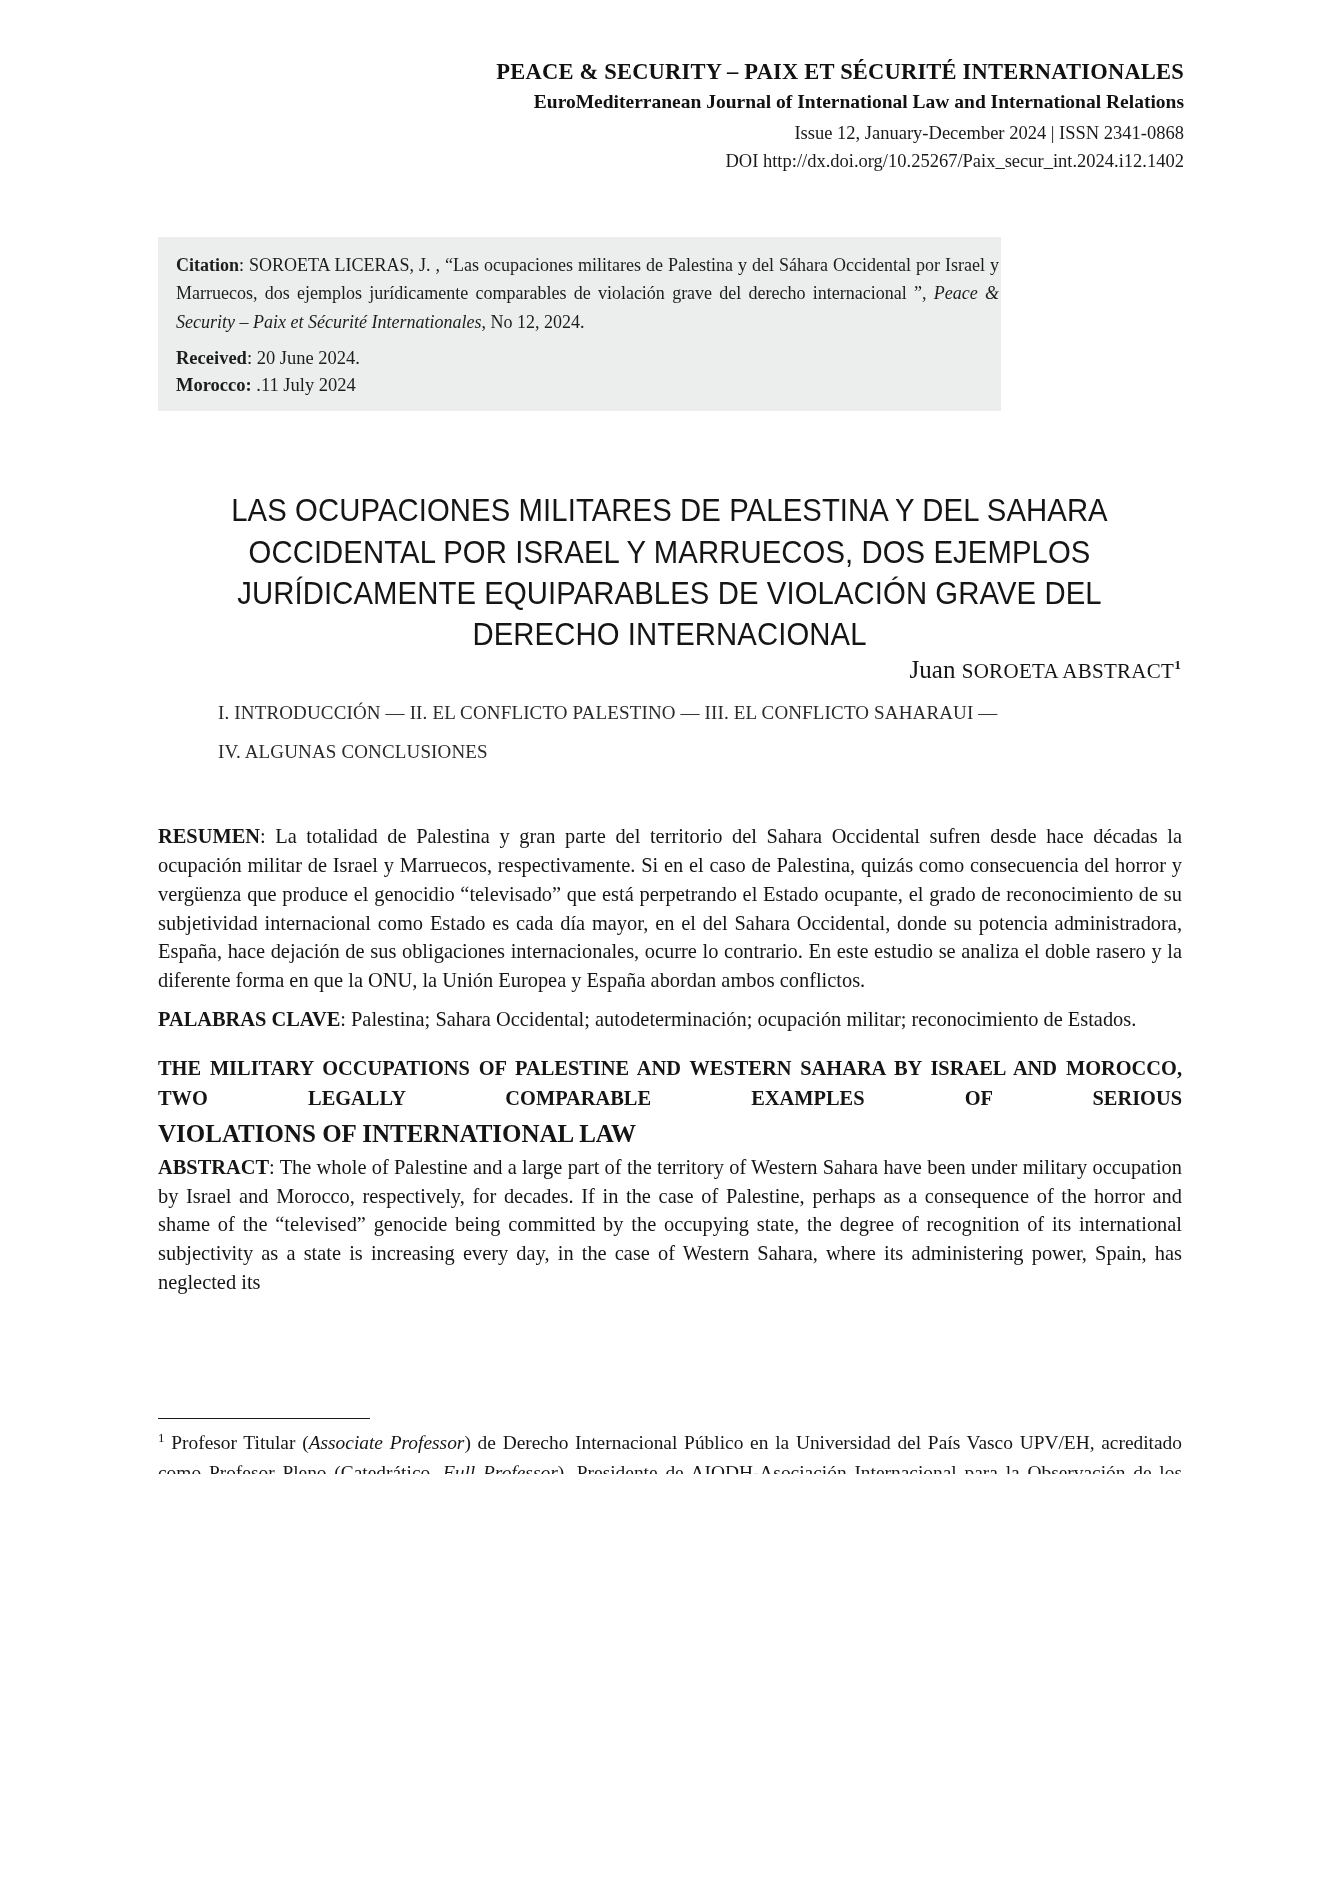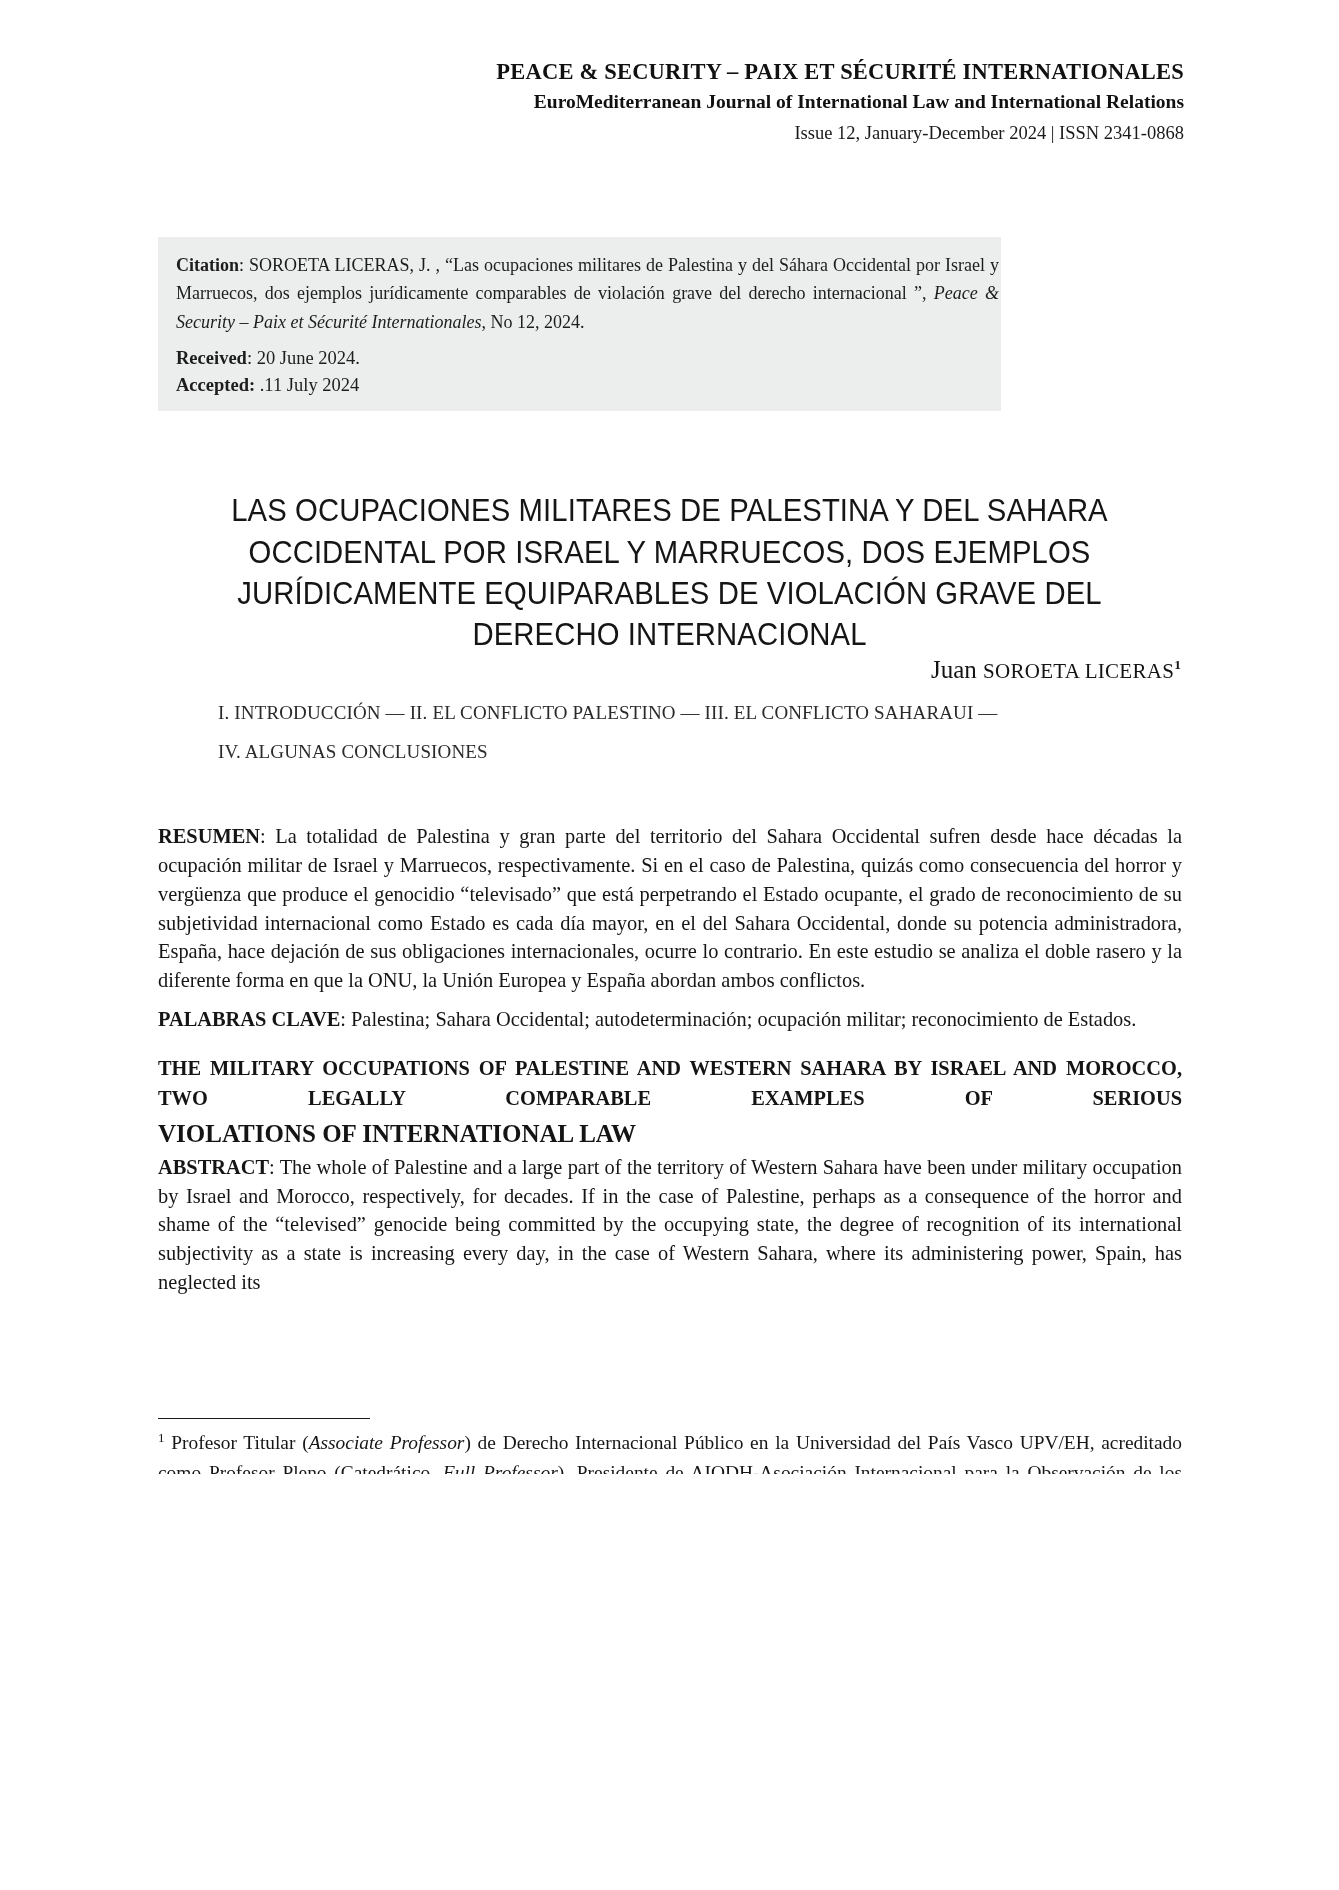--- a/index.html
+++ b/index.html
@@ -229,40 +229,41 @@
 </style>
 </head>
 <body>
 
 <div class="page">
 
   <div class="masthead">
     <div class="masthead-title">PEACE &amp; SECURITY – PAIX ET SÉCURITÉ INTERNATIONALES</div>
     <div class="masthead-subtitle">EuroMediterranean Journal of International Law and International Relations</div>
     <div class="masthead-issue">Issue 12, January-December 2024 | ISSN 2341-0868</div>
+    <div class="masthead-doi">DOI http://dx.doi.org/10.25267/Paix_secur_int.2024.i12.1402</div>
   </div>
 
   <div class="citation-box">
     <div class="citation-line">
       <b>Citation</b><span>: SOROETA LICERAS, J. , “Las ocupaciones militares de Palestina y del Sáhara Occidental por Israel y Marruecos, dos ejemplos jurídicamente comparables de violación grave del derecho internacional ”, </span><i>Peace &amp; Security – Paix et Sécurité Internationales</i><span>, No 12, 2024.</span>
     </div>
     <div class="dates-block">
       <div class="date-line">
         <b>Received</b><span>: 20 June 2024.</span>
       </div>
       <div class="date-line">
-        <b>Accepted:</b><span> .11 July 2024</span>
+        <b>Morocco:</b><span> .11 July 2024</span>
       </div>
     </div>
   </div>
 
   <h1 class="article-title">LAS OCUPACIONES MILITARES DE PALESTINA Y DEL SAHARA OCCIDENTAL POR ISRAEL Y MARRUECOS, DOS EJEMPLOS JURÍDICAMENTE EQUIPARABLES DE VIOLACIÓN GRAVE DEL DERECHO INTERNACIONAL</h1>
 
   <div class="author-line">
-    <span class="author-first">Juan</span><span> </span><span class="author-last">SOROETA LICERAS</span><span class="author-sup">1</span>
+    <span class="author-first">Juan</span><span> </span><span class="author-last">SOROETA ABSTRACT</span><span class="author-sup">1</span>
   </div>
 
   <div class="toc">I. INTRODUCCIÓN — II. EL CONFLICTO PALESTINO — III. EL CONFLICTO SAHARAUI — IV. ALGUNAS CONCLUSIONES</div>
 
   <div class="body-col">
 
     <p class="para">
       <b>RESUMEN</b><span>: La totalidad de Palestina y gran parte del territorio del Sahara Occidental sufren desde hace décadas la ocupación militar de Israel y Marruecos, respectivamente. Si en el caso de Palestina, quizás como consecuencia del horror y vergüenza que produce el genocidio “televisado” que está perpetrando el Estado ocupante, el grado de reconocimiento de su subjetividad internacional como Estado es cada día mayor, en el del Sahara Occidental, donde su potencia administradora, España, hace dejación de sus obligaciones internacionales, ocurre lo contrario. En este estudio se analiza el doble rasero y la diferente forma en que la ONU, la Unión Europea y España abordan ambos conflictos.</span>
     </p>
 

